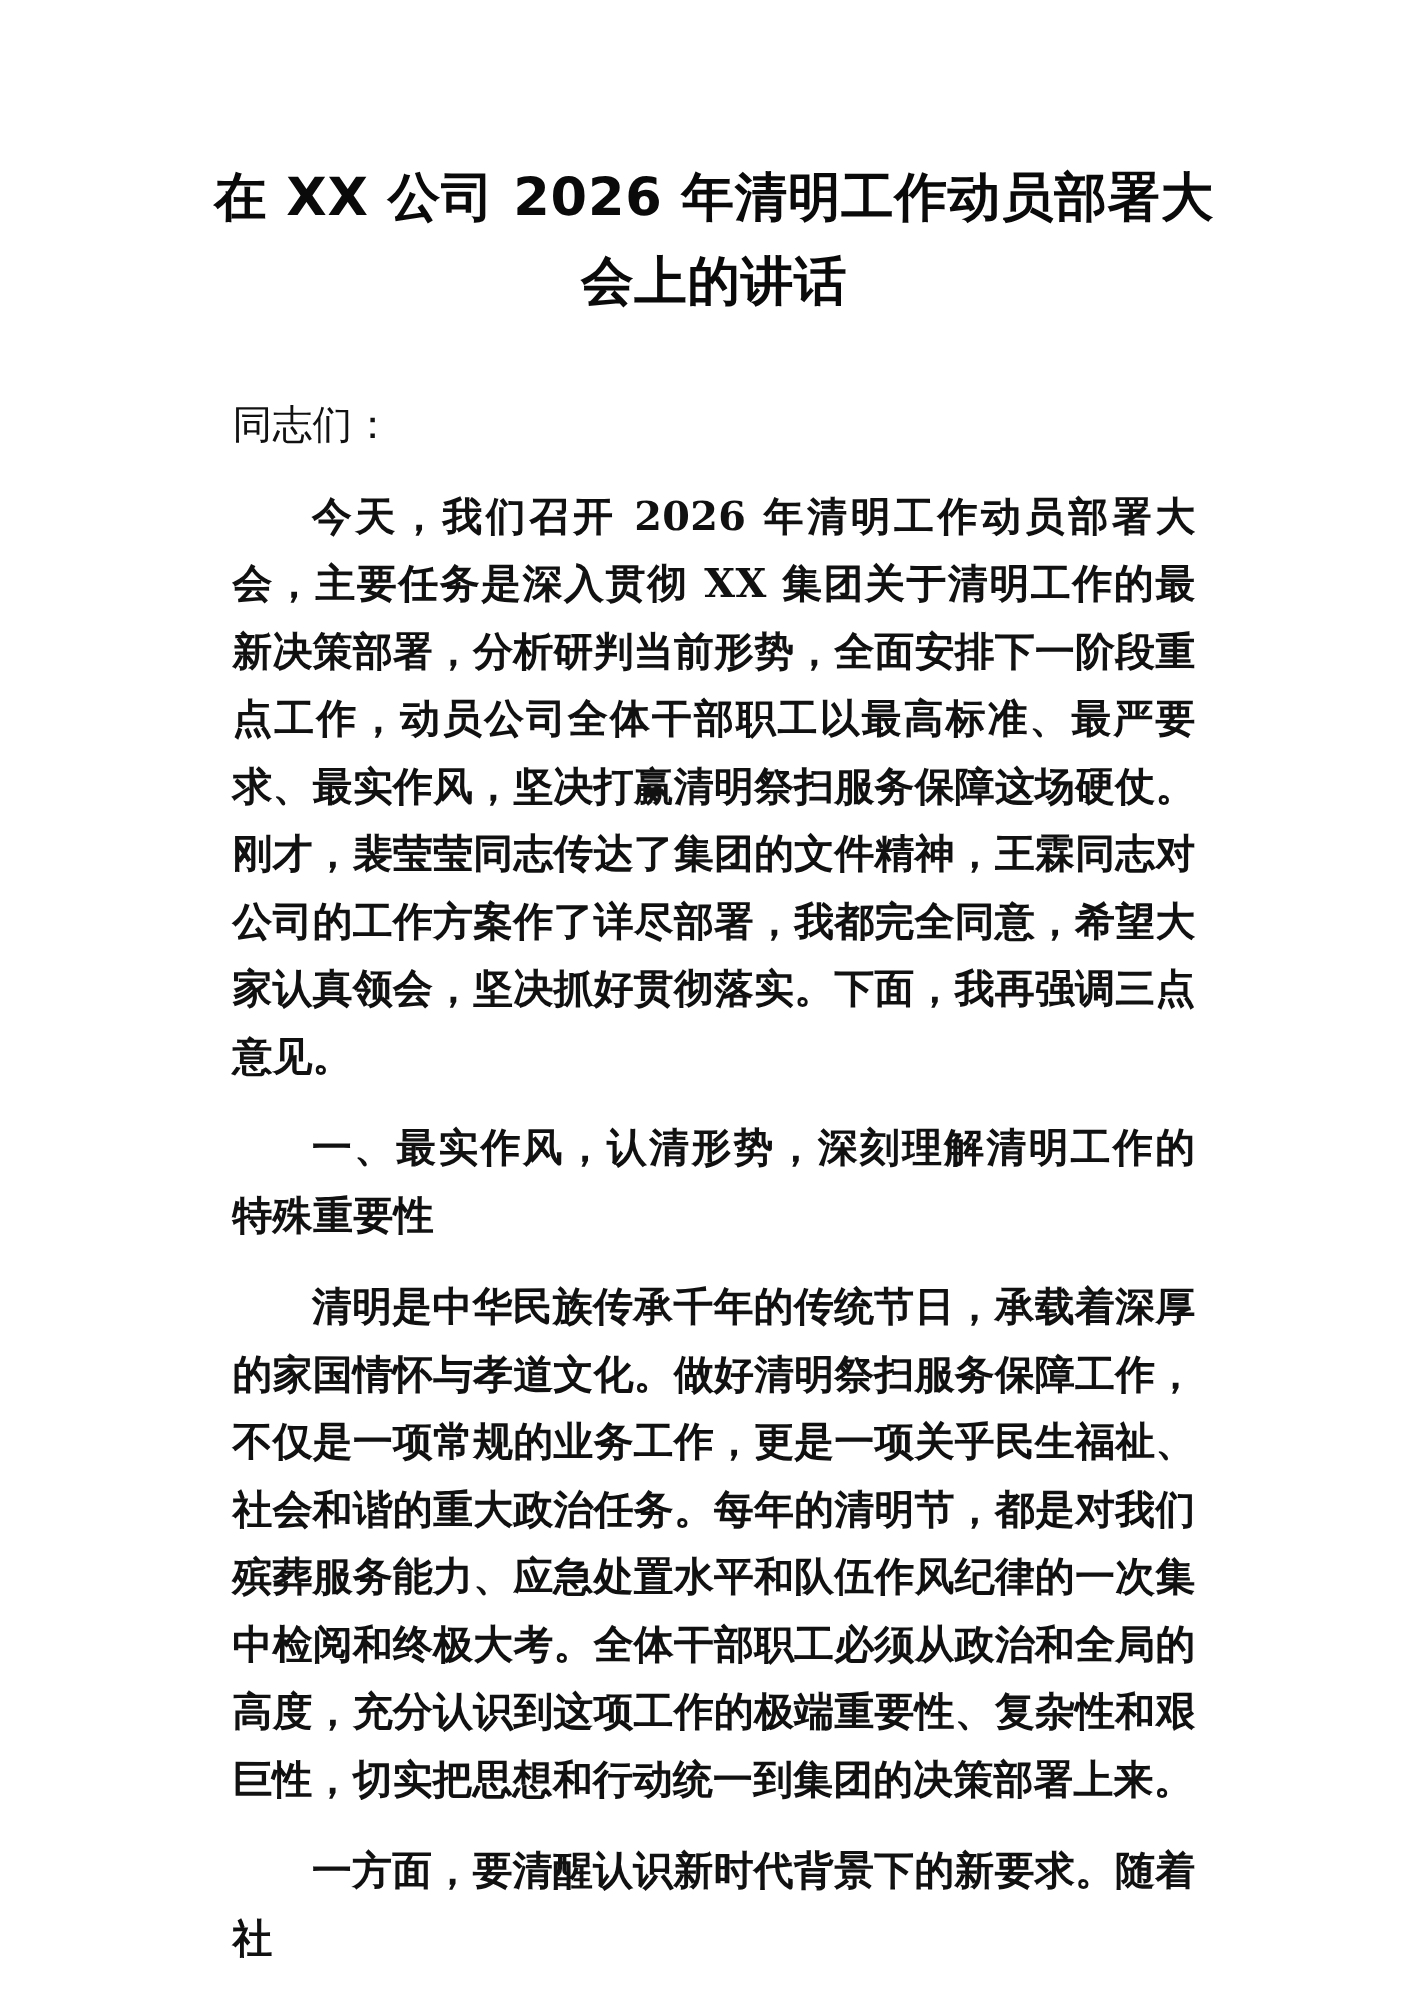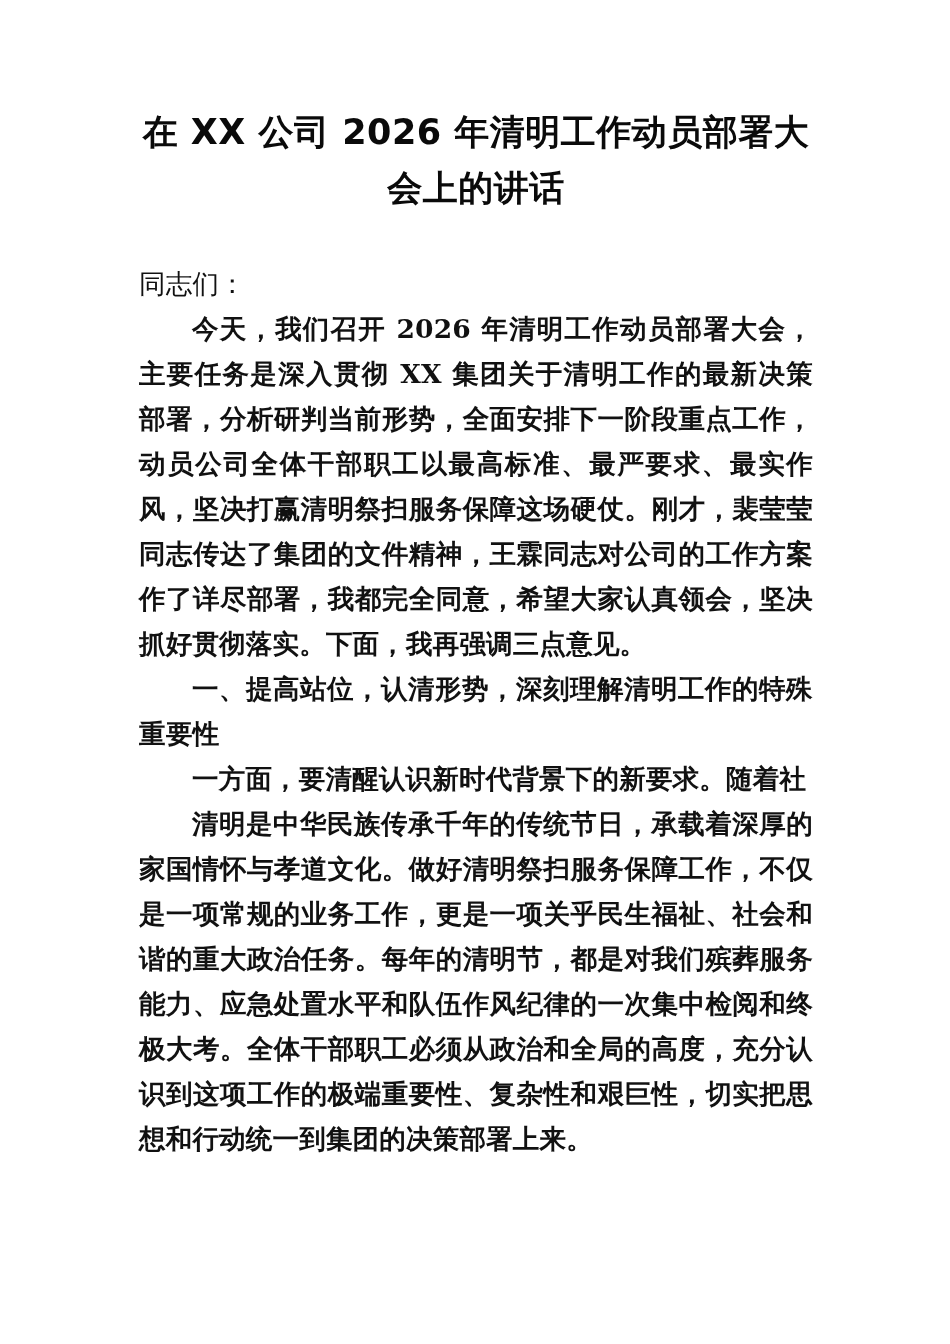--- a/index.html
+++ b/index.html
@@ -43,21 +43,21 @@
     font-weight: 700;
     font-size: 35px;
     line-height: 56px;
     letter-spacing: 0.5px;
     color: #0a0a0a;
     word-break: break-all;
   }
 
   
   .para {
-    margin: 0;
+    margin: 16px;
     padding: 0;
     font-family: "DejaVu Serif", "Liberation Serif", serif;
     font-size: 26.5px;
     line-height: 45px;
     text-align: justify;
     text-justify: inter-character;
     text-align-last: left;
     color: #111111;
     word-break: break-all;
     letter-spacing: 0.2px;
@@ -84,20 +84,20 @@
 
 <div class="page">
   <div class="content">
 
     <h1 class="doc-title">在 XX 公司 2026 年清明工作动员部署大会上的讲话</h1>
 
     <p class="para salutation">同志们：</p>
 
     <p class="para indent">今天，我们召开 2026 年清明工作动员部署大会，主要任务是深入贯彻 XX 集团关于清明工作的最新决策部署，分析研判当前形势，全面安排下一阶段重点工作，动员公司全体干部职工以最高标准、最严要求、最实作风，坚决打赢清明祭扫服务保障这场硬仗。刚才，裴莹莹同志传达了集团的文件精神，王霖同志对公司的工作方案作了详尽部署，我都完全同意，希望大家认真领会，坚决抓好贯彻落实。下面，我再强调三点意见。</p>
 
-    <p class="para heading">一、提高站位，认清形势，深刻理解清明工作的特殊重要性</p>
+    <p class="para heading">一、最实作风，认清形势，深刻理解清明工作的特殊重要性</p>
+
+    <p class="para indent">清明是中华民族传承千年的传统节日，承载着深厚的家国情怀与孝道文化。做好清明祭扫服务保障工作，不仅是一项常规的业务工作，更是一项关乎民生福祉、社会和谐的重大政治任务。每年的清明节，都是对我们殡葬服务能力、应急处置水平和队伍作风纪律的一次集中检阅和终极大考。全体干部职工必须从政治和全局的高度，充分认识到这项工作的极端重要性、复杂性和艰巨性，切实把思想和行动统一到集团的决策部署上来。</p>
 
     <p class="para indent">一方面，要清醒认识新时代背景下的新要求。随着社</p>
-
-    <p class="para indent">清明是中华民族传承千年的传统节日，承载着深厚的家国情怀与孝道文化。做好清明祭扫服务保障工作，不仅是一项常规的业务工作，更是一项关乎民生福祉、社会和谐的重大政治任务。每年的清明节，都是对我们殡葬服务能力、应急处置水平和队伍作风纪律的一次集中检阅和终极大考。全体干部职工必须从政治和全局的高度，充分认识到这项工作的极端重要性、复杂性和艰巨性，切实把思想和行动统一到集团的决策部署上来。</p>
 
   </div>
 </div>
 
 </body></html>

